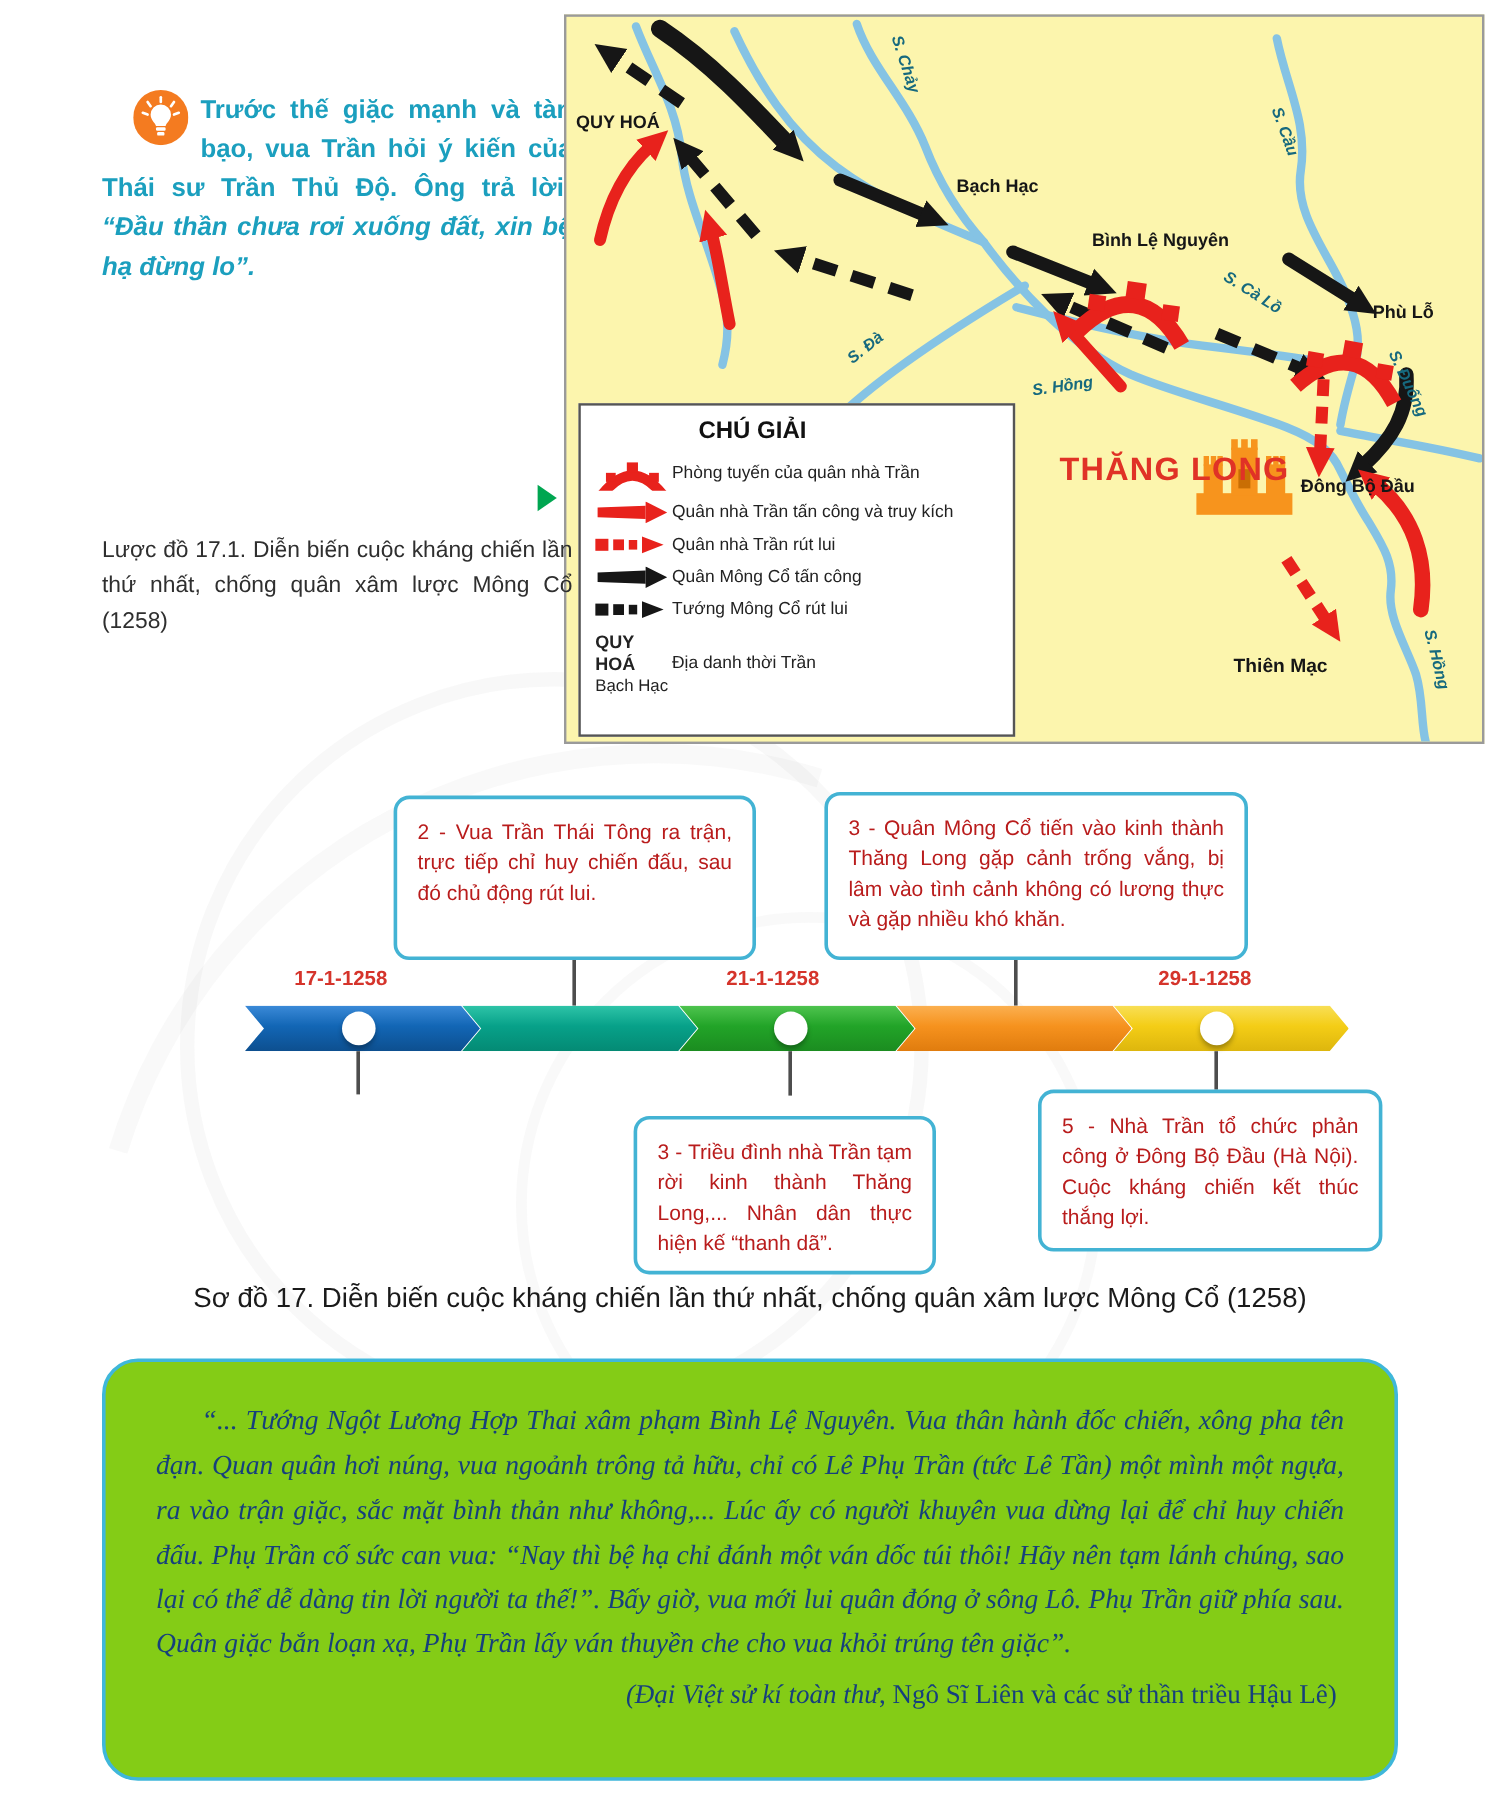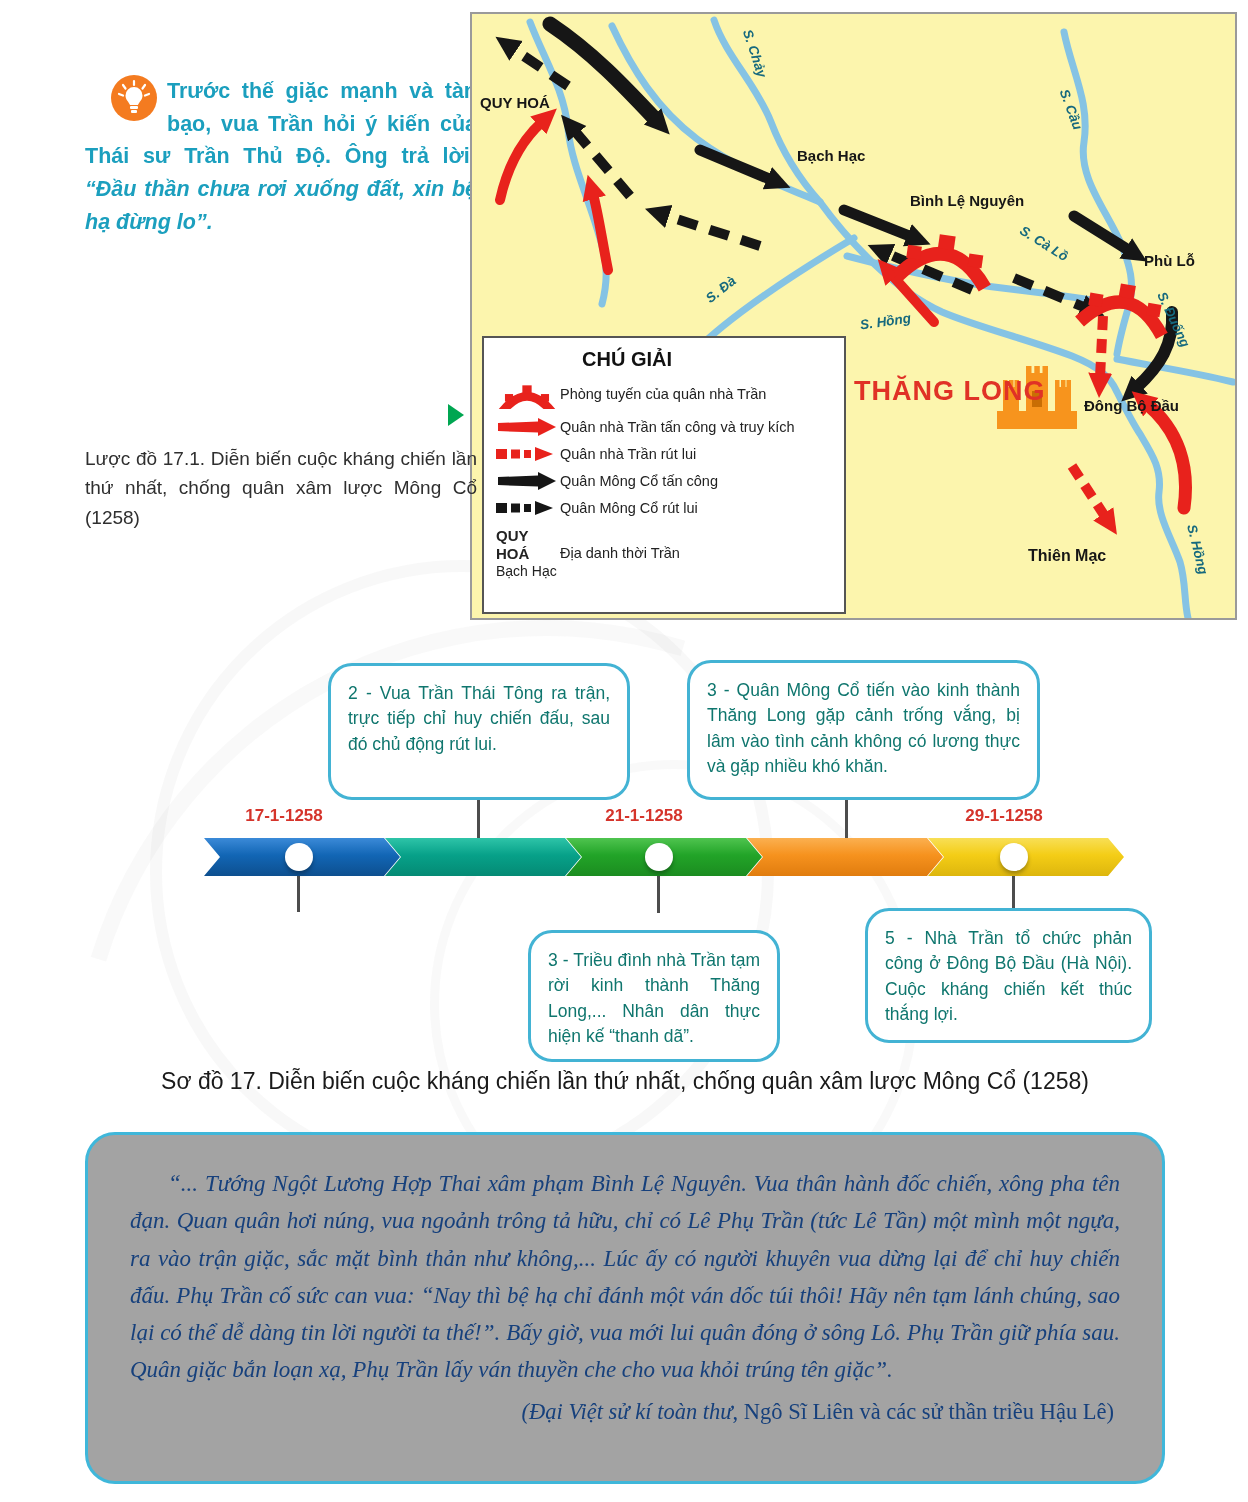--- a/index.html
+++ b/index.html
@@ -18,61 +18,61 @@
          font-size:21.5px;line-height:1.52;font-weight:600;text-align:justify;}
   .intro-icon{float:left;width:46px;height:46px;margin:0 10px 2px 26px;}
   .intro-quote{font-style:italic;}
 
   
   .map-panel{position:absolute;left:470px;top:12px;width:767px;height:608px;
              background:#fcf5ad;border:2px solid #9a9a9a;box-sizing:border-box;}
   .map-svg{position:absolute;left:0;top:0;}
   .map-label{position:absolute;white-space:nowrap;}
   .map-label.place{font-size:15px;font-weight:bold;color:#161616;}
-  .map-label.capital{font-size:27px;font-weight:bold;color:#e03226;letter-spacing:1px;}
+  .map-label.capital{font-size:27px;font-weight:bold;color:#e03226;letter-spacing:1px;margin-left:29px;}
   .map-label.river{font-size:13.5px;font-weight:bold;font-style:italic;color:#16697e;}
 
   .legend{position:absolute;left:10px;top:322px;width:364px;height:278px;box-sizing:border-box;
           background:#ffffff;border:2px solid #555;padding:8px 12px 6px 12px;}
   .legend-title{font-size:20px;font-weight:bold;color:#111;margin:2px 0 8px 86px;}
   .legend-row{display:flex;align-items:center;gap:0;margin-bottom:9px;}
   .legend-sym{width:64px;flex:0 0 64px;display:flex;justify-content:flex-start;}
   .legend-label{font-size:14.5px;color:#222;line-height:1.25;}
   .legend-sample{font-size:14px;color:#222;line-height:1.2;}
   .legend-sample .l1{font-weight:bold;font-size:15px;}
 
   .map-pointer{position:absolute;left:448px;top:404px;width:0;height:0;
                border-left:16px solid #00a651;border-top:11px solid transparent;
                border-bottom:11px solid transparent;}
   .map-caption{position:absolute;left:85px;top:444px;width:392px;font-size:19px;
                line-height:1.55;color:#2f2f2f;text-align:justify;}
 
   
-  .tl-box{position:absolute;background:#fff;border:3px solid #43b3d4;border-radius:24px;
+  .tl-box{position:absolute;background:#fff;border:3px solid #43b3d4;border-radius:13px;
           box-sizing:border-box;padding:15px 17px;font-size:17.5px;line-height:1.45;
-          color:#0f766e;text-align:justify;}
+          color:#b91c1c;text-align:justify;}
   .tl-date{position:absolute;width:120px;text-align:center;font-size:17px;font-weight:bold;color:#d5342b;}
   .tl-conn{position:absolute;width:3px;background:#4d4d4d;}
   .tl-band{position:absolute;left:204px;top:838px;width:920px;height:38px;display:flex;}
   .chev{height:38px;width:196px;margin-left:-15px;
         clip-path:polygon(0% 0%,calc(100% - 16px) 0%,100% 50%,calc(100% - 16px) 100%,0% 100%,16px 50%);}
   .chev:first-child{margin-left:0;}
   .chev.c1{background:linear-gradient(180deg,#3b8ad8 0%,#1266b5 45%,#0d4f8f 100%);}
   .chev.c2{background:linear-gradient(180deg,#2ec4a8 0%,#07a189 45%,#048a74 100%);}
   .chev.c3{background:linear-gradient(180deg,#4fc44f 0%,#22a428 45%,#1b8c20 100%);}
   .chev.c4{background:linear-gradient(180deg,#fbb050 0%,#f6921e 45%,#e07c0e 100%);}
   .chev.c5{background:linear-gradient(180deg,#f8df56 0%,#f4cd16 45%,#ddb60d 100%);}
   .tl-dot{position:absolute;width:28px;height:28px;border-radius:50%;background:#fff;top:5px;
           box-shadow:0 3px 4px rgba(0,0,0,.3);}
   .tl-caption{position:absolute;left:85px;top:1068px;width:1080px;text-align:center;
               font-size:23px;color:#1a1a1a;}
 
   
   .quote-box{position:absolute;left:85px;top:1132px;width:1080px;height:352px;box-sizing:border-box;
-             background:#a3a3a3;border:3.5px solid #3fb7da;border-radius:30px;
+             background:#84cc16;border:3.5px solid #3fb7da;border-radius:30px;
              padding:30px 42px 18px 42px;}
   .quote-text{font-family:"Liberation Serif",serif;font-style:italic;font-size:23px;
               line-height:1.62;color:#16407c;text-align:justify;text-indent:38px;margin:0;}
   .quote-source{font-family:"Liberation Serif",serif;font-size:22.5px;color:#16407c;
                 text-align:right;margin-top:10px;padding-right:6px;}
   .quote-source .it{font-style:italic;}
 </style>
 </head>
 <body>
 
@@ -242,21 +242,21 @@
       </div>
       <div class="legend-row">
         <span class="legend-sym">
           <svg width="62" height="18" viewBox="0 0 62 18">
               <rect x="0" y="4" width="11" height="10" fill="#161616"></rect>
               <rect x="15" y="4.5" width="9" height="9" fill="#161616"></rect>
               <rect x="28" y="5" width="7" height="8" fill="#161616"></rect>
               <polygon points="39,2 57,9 39,16" fill="#161616"></polygon>
             </svg>
         </span>
-        <span class="legend-label">Quân Mông Cổ rút lui</span>
+        <span class="legend-label">Tướng Mông Cổ rút lui</span>
       </div>
       <div class="legend-row">
         <span class="legend-sym legend-sample" style="flex-direction:column;display:flex;">
           <span class="l1">QUY HOÁ</span>
           <span>Bạch Hạc</span>
         </span>
         <span class="legend-label">Địa danh thời Trần</span>
       </div>
     </div>
   </div>

